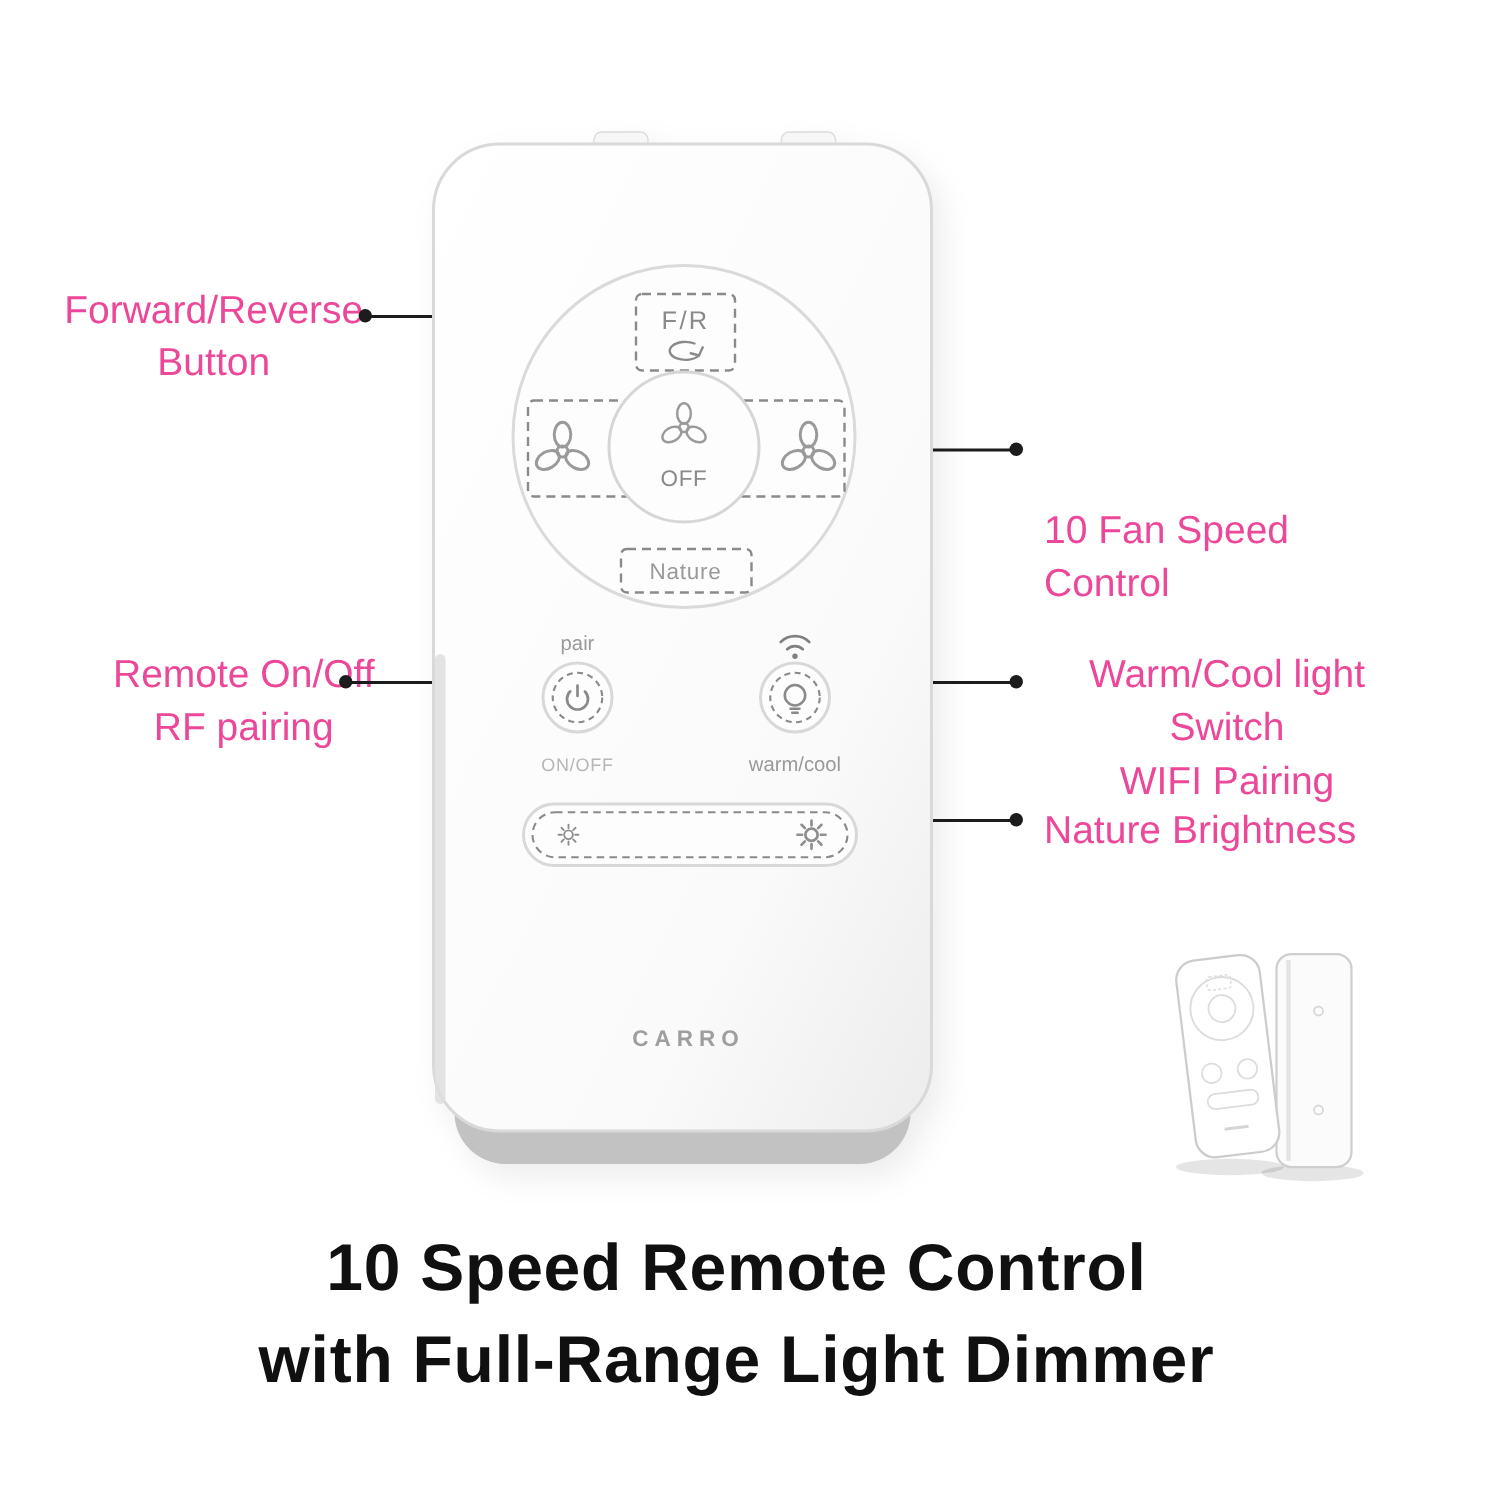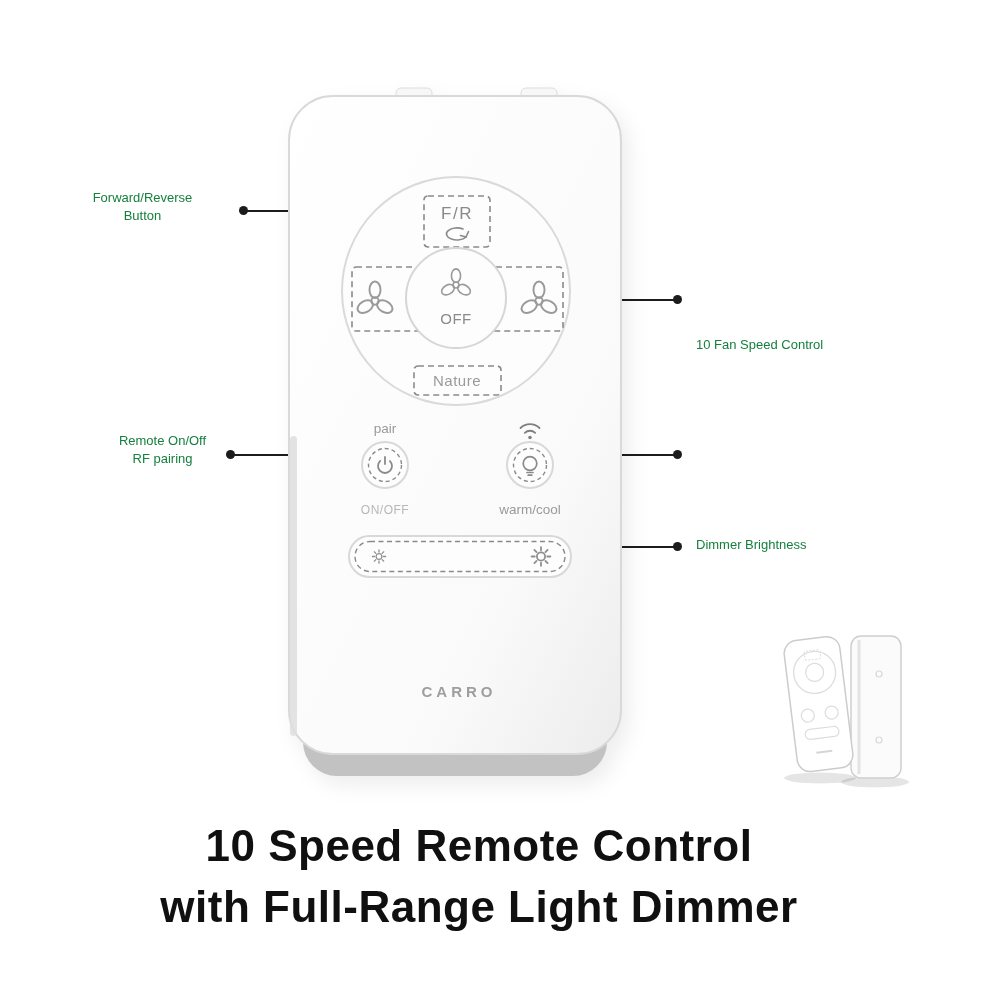--- a/index.html
+++ b/index.html
@@ -2,21 +2,21 @@
 <html><head>
 <meta charset="utf-8">
 <style>
   html,body{margin:0;padding:0;background:#fff;}
   .canvas{
     position:relative;width:1000px;height:1000px;background:#ffffff;
     font-family:"Liberation Sans",sans-serif;overflow:hidden;
   }
   
   .co-label{
-    position:absolute;font-size:13px;color:#15803d;line-height:1.36;
+    position:absolute;font-size:26px;color:#ec4899;line-height:1.36;
     white-space:pre-line;
   }
   .co-center{text-align:center;}
   .co-line{position:absolute;height:2px;background:#1c1c1c;}
   .co-dot{position:absolute;width:9px;height:9px;background:#1c1c1c;border-radius:50%;}
 
   #co1-label{left:40px;top:189px;width:205px;}
   #co1-dot{left:239px;top:206px;}
   #co1-line{left:243px;top:210px;width:184px;}
 
@@ -47,21 +47,21 @@
   .t-fr{font-size:17px;letter-spacing:1.5px;fill:#8a8a8a;}
   .t-off{font-size:15px;letter-spacing:0.5px;fill:#8a8a8a;}
   .t-nature{font-size:15px;letter-spacing:0.5px;fill:#9a9a9a;}
   .t-pair{font-size:13.5px;fill:#9a9a9a;}
   .t-onoff{font-size:12px;letter-spacing:0.5px;fill:#b7b7b7;}
   .t-warmcool{font-size:13.5px;fill:#9a9a9a;}
   .t-brand{font-size:15px;font-weight:bold;letter-spacing:4px;fill:#9e9e9e;}
 
   
   .page-title{
-    position:absolute;left:4px;top:816px;width:950px;text-align:center;
+    position:absolute;left:16px;top:816px;width:950px;text-align:center;
     font-size:44px;font-weight:bold;color:#101010;line-height:1.38;
     white-space:pre-line;letter-spacing:0.5px;
   }
 </style>
 </head>
 <body>
 
 <div class="canvas">
 
   <div class="co-label co-center" id="co1-label">Forward/Reverse
@@ -73,24 +73,26 @@
   <div class="co-dot" id="co2-dot"></div>
   <div class="co-label" id="co2-label">10 Fan Speed Control</div>
 
   <div class="co-label co-center" id="co3-label">Remote On/Off
 RF pairing</div>
   <div class="co-dot" id="co3-dot"></div>
   <div class="co-line" id="co3-line"></div>
 
   <div class="co-line" id="co4-line"></div>
   <div class="co-dot" id="co4-dot"></div>
+  <div class="co-label co-center" id="co4-label">Warm/Cool light Switch
+WIFI Pairing</div>
 
   <div class="co-line" id="co5-line"></div>
   <div class="co-dot" id="co5-dot"></div>
-  <div class="co-label" id="co5-label">Dimmer Brightness</div>
+  <div class="co-label" id="co5-label">Nature Brightness</div>
 
   <svg class="remote" viewBox="0 0 338 696">
     <defs>
       <linearGradient id="bodyGrad" x1="0" y1="0" x2="1" y2="1">
         <stop offset="0" stop-color="#ffffff"></stop>
         <stop offset="0.7" stop-color="#fafafa"></stop>
         <stop offset="1" stop-color="#ececec"></stop>
       </linearGradient>
       <g id="fan" stroke="#9a9a9a" stroke-width="1.7" fill="none">
         <circle r="3.2"></circle>

